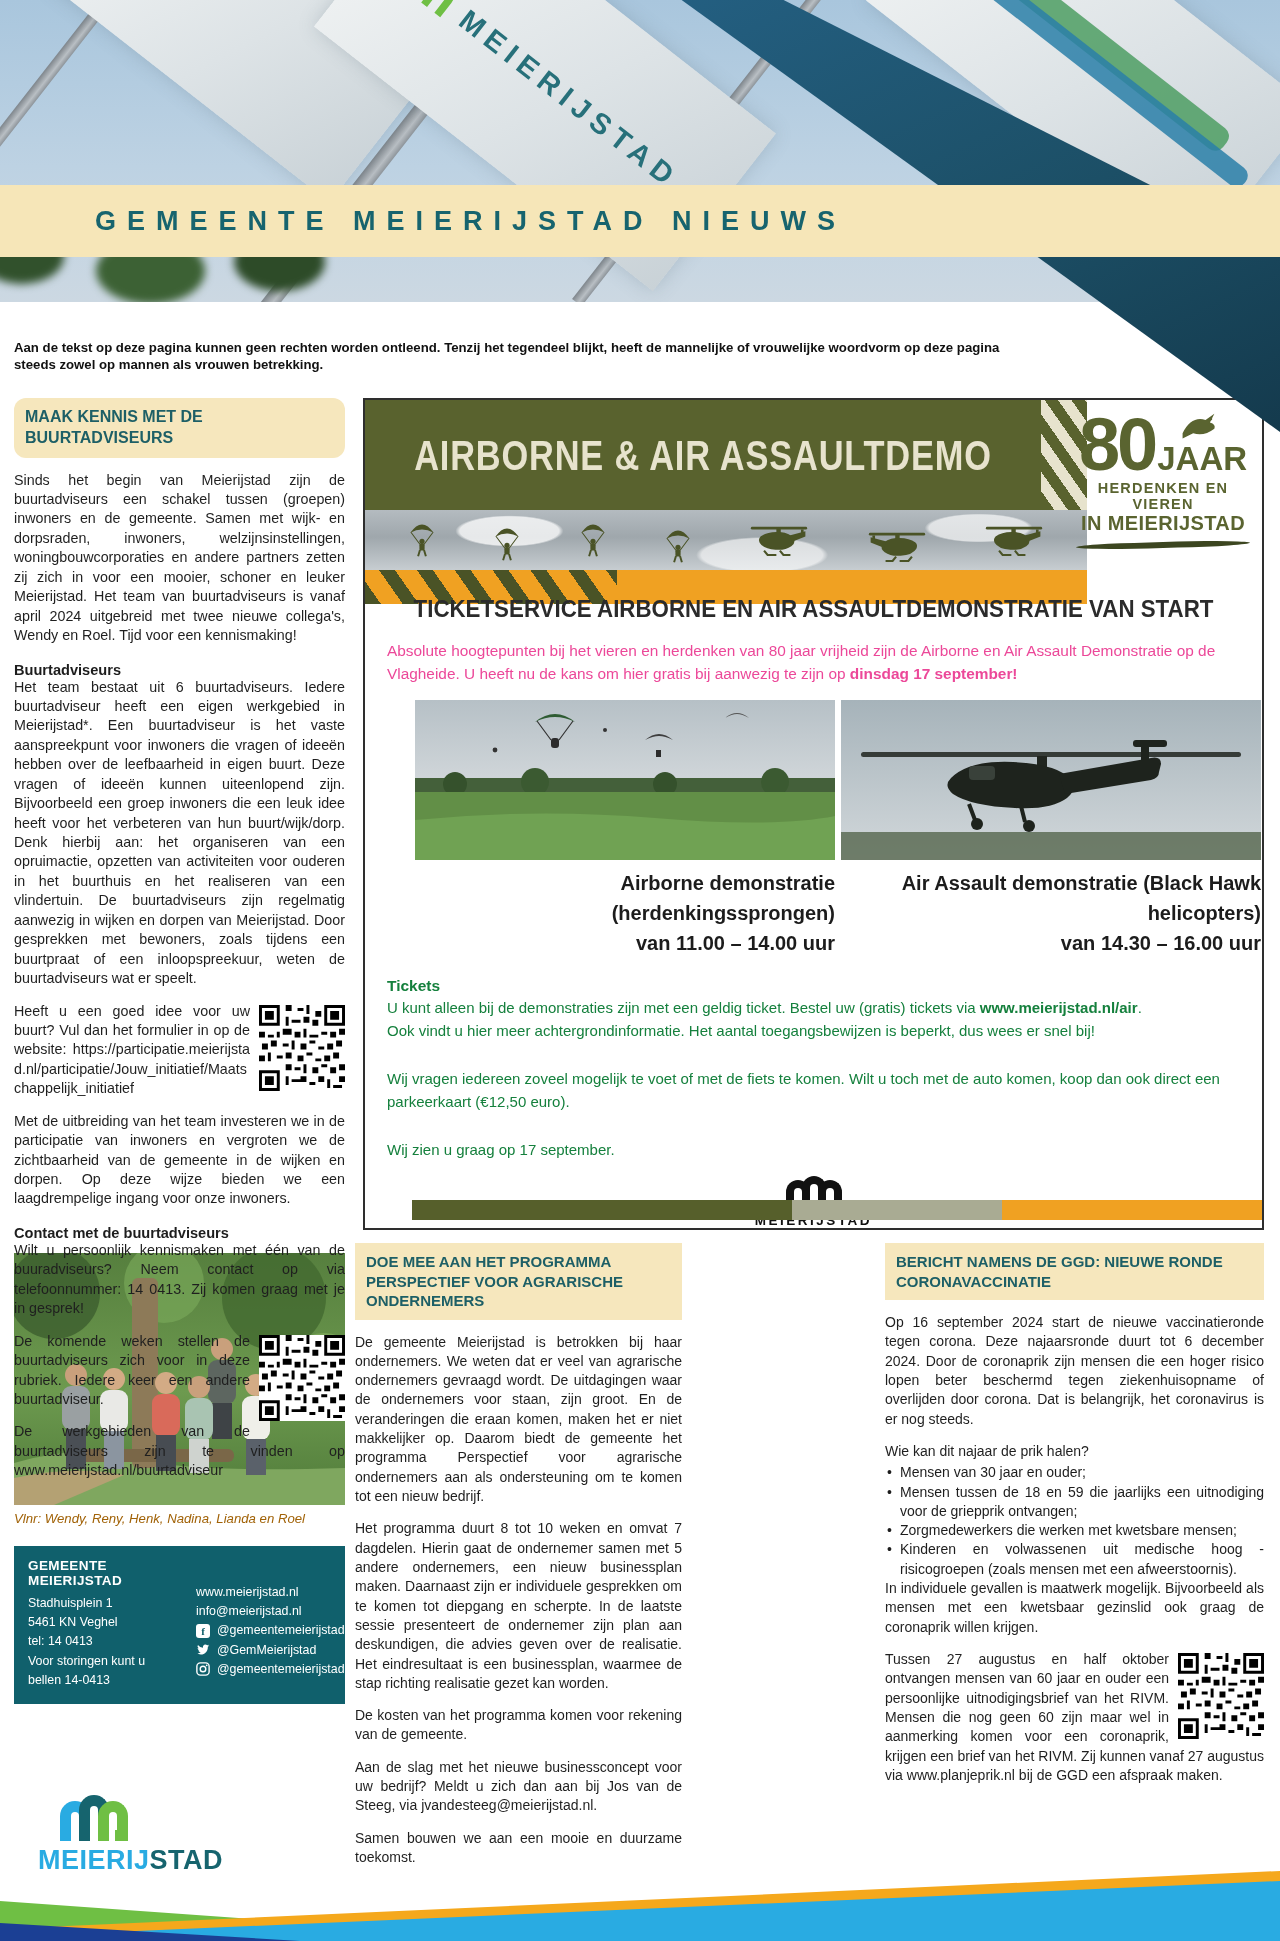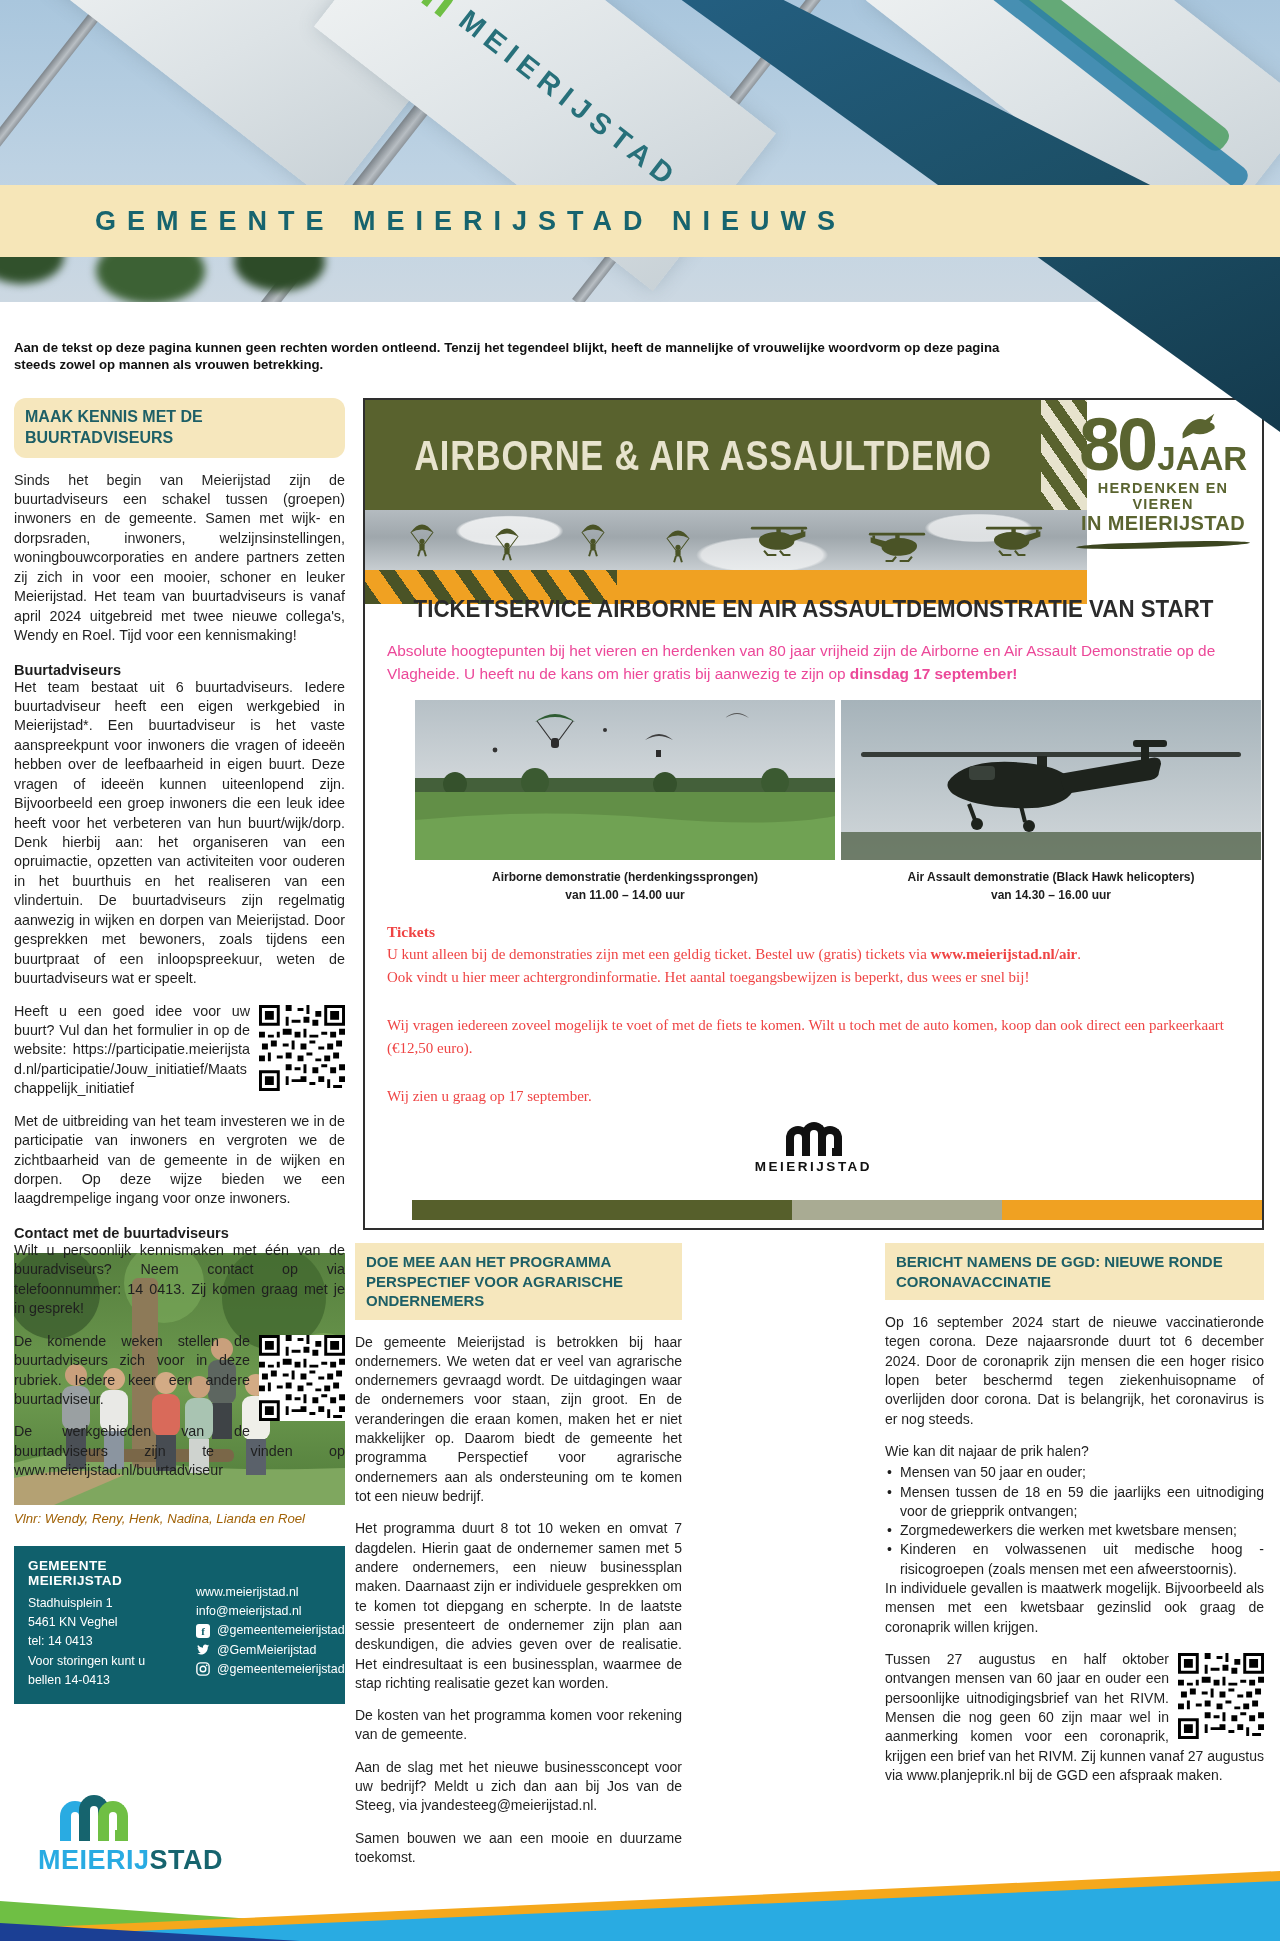--- a/index.html
+++ b/index.html
@@ -87,22 +87,22 @@
   .l80-jaar{font-size:33px;font-weight:800;letter-spacing:0;line-height:1;}
   .l80-sub1{font-size:14.5px;font-weight:800;letter-spacing:1.2px;margin-top:3px;}
   .l80-sub2{font-size:20px;font-weight:800;letter-spacing:.4px;}
   .l80-line{height:6px;background:#3c4620;border-radius:50%/60%;margin:7px 6px 0;transform:rotate(-1.5deg);}
   .ad-h{margin:36px 14px 0;text-align:center;font-size:23px;font-weight:800;color:#2b2b2b;
         transform:scaleX(.97);}
   .ad-intro{margin:16px 22px 0;font-size:15.4px;line-height:1.5;color:#ec4899;text-align:left;}
   .ad-photos{display:flex;gap:6px;margin:15px 0 0 50px;}
   .ad-photo{width:420px;height:160px;overflow:hidden;}
   .ad-captions{display:flex;gap:6px;margin:8px 0 0 50px;}
-  .ad-cap{width:420px;text-align:center;font-weight:700;font-size:12px;line-height:1.5;color:#1c1c1c;}
-  .tickets{margin:16px 22px 0;font-size:15px;line-height:1.5;color:#ef4444;font-family:Liberation Serif, serif;}
+  .ad-cap{width:420px;text-align:right;font-weight:700;font-size:20px;line-height:1.5;color:#1c1c1c;}
+  .tickets{margin:16px 22px 0;font-size:15px;line-height:1.5;color:#15803d;}
   .tickets .t-title{font-weight:800;font-size:15.5px;}
   .tickets p{margin:0 0 0;}
   .tickets .gap{margin-top:26px;}
   .ad-logo{margin:14px auto 0;width:180px;text-align:center;color:#111;}
   .mlogo{display:flex;justify-content:center;align-items:flex-end;}
   .arch{box-sizing:border-box;border-style:solid;border-bottom:0;}
   .ad-logo .arch{width:24px;height:30px;border-width:8px;border-color:#111;border-radius:14px 14px 0 0;}
   .ad-logo .arch+.arch{margin-left:-8px;}
   .ad-logo .a2{height:34px;}
   .ad-logo .foot{position:relative;}
@@ -441,21 +441,21 @@
     <p class="para">De kosten van het programma komen voor rekening van de gemeente.</p>
     <p class="para"><span>Aan de slag met het nieuwe businessconcept voor uw bedrijf? Meldt u zich dan aan bij Jos van de Steeg, via </span><span>jvandesteeg@meierijstad.nl</span><span>.</span></p>
     <p class="para">Samen bouwen we aan een mooie en duurzame toekomst.</p>
   </div>
 
   <div class="ggd-col">
     <div class="band-heading">BERICHT NAMENS DE GGD: NIEUWE RONDE CORONAVACCINATIE</div>
     <p class="para">Op 16 september 2024 start de nieuwe vaccinatieronde tegen corona. Deze najaarsronde duurt tot 6 december 2024. Door de coronaprik zijn mensen die een hoger risico lopen beter beschermd tegen ziekenhuisopname of overlijden door corona. Dat is belangrijk, het coronavirus is er nog steeds.</p>
     <p class="para" style="margin-bottom:0;">Wie kan dit najaar de prik halen?</p>
     <ul>
-      <li><span>Mensen van 50 jaar en ouder;</span></li>
+      <li><span>Mensen van 30 jaar en ouder;</span></li>
       <li><span>Mensen tussen de 18 en 59 die jaarlijks een uitnodiging voor de griepprik ontvangen;</span></li>
       <li><span>Zorgmedewerkers die werken met kwetsbare mensen;</span></li>
       <li><span>Kinderen en volwassenen uit medische hoog - risicogroepen (zoals mensen met een afweerstoornis).</span></li>
     </ul>
     <p class="para" style="margin-top:0;">In individuele gevallen is maatwerk mogelijk. Bijvoorbeeld als mensen met een kwetsbaar gezinslid ook graag de coronaprik willen krijgen.</p>
     <div class="para">
       <svg class="qr">
           <use href="#qr"></use>
         </svg>
       <span>Tussen 27 augustus en half oktober ontvangen mensen van 60 jaar en ouder een persoonlijke uitnodigingsbrief van het RIVM. Mensen die nog geen 60 zijn maar wel in aanmerking komen voor een coronaprik, krijgen een brief van het RIVM. Zij kunnen vanaf 27 augustus via </span><span>www.planjeprik.nl</span><span> bij de GGD een afspraak maken.</span>

